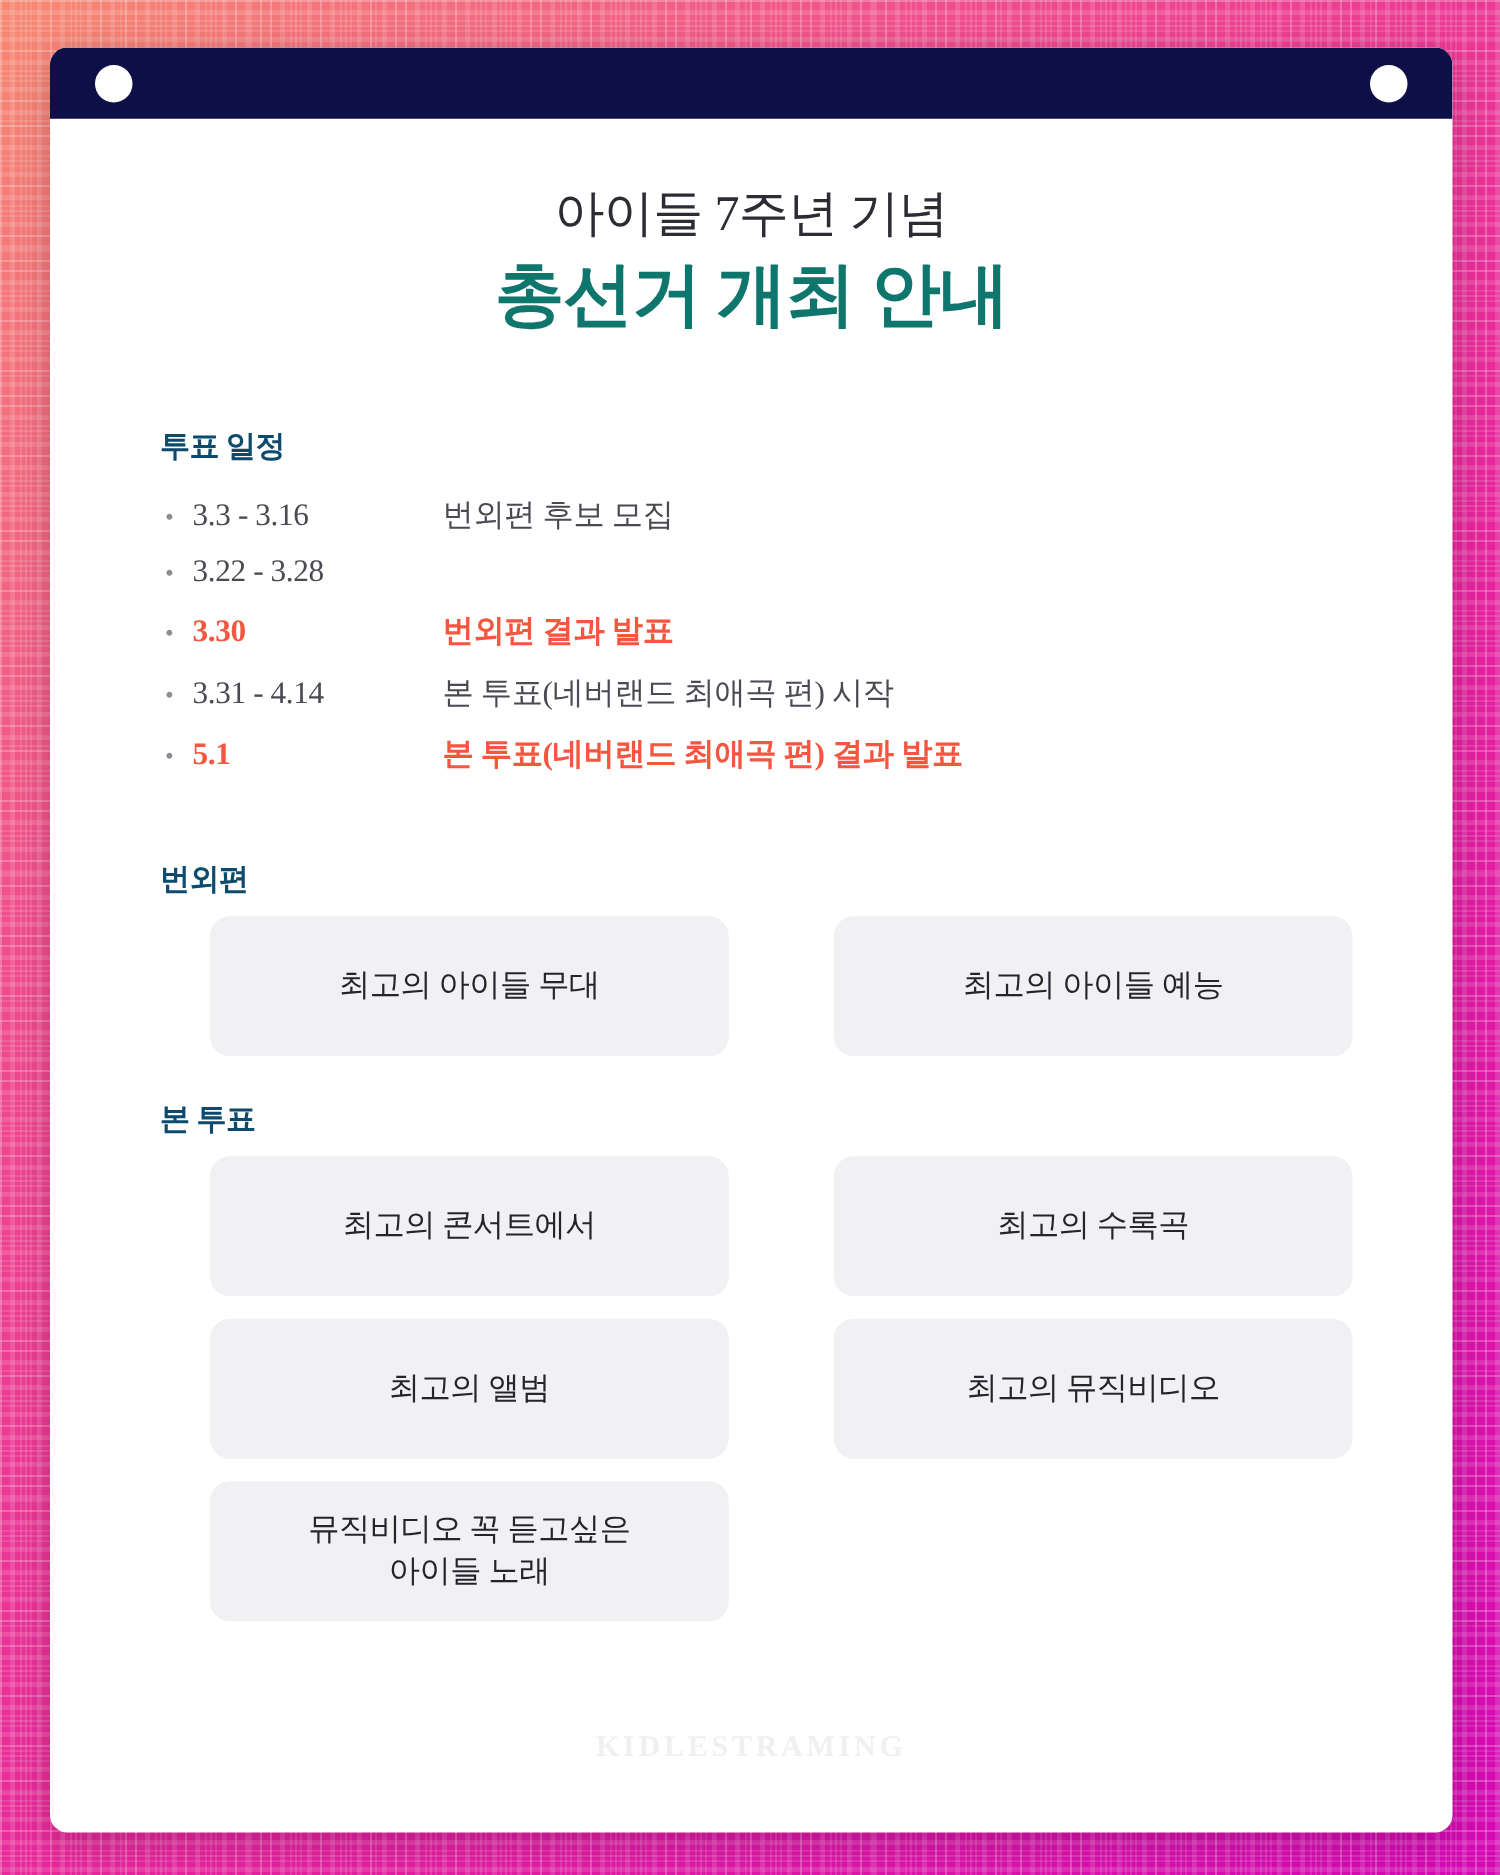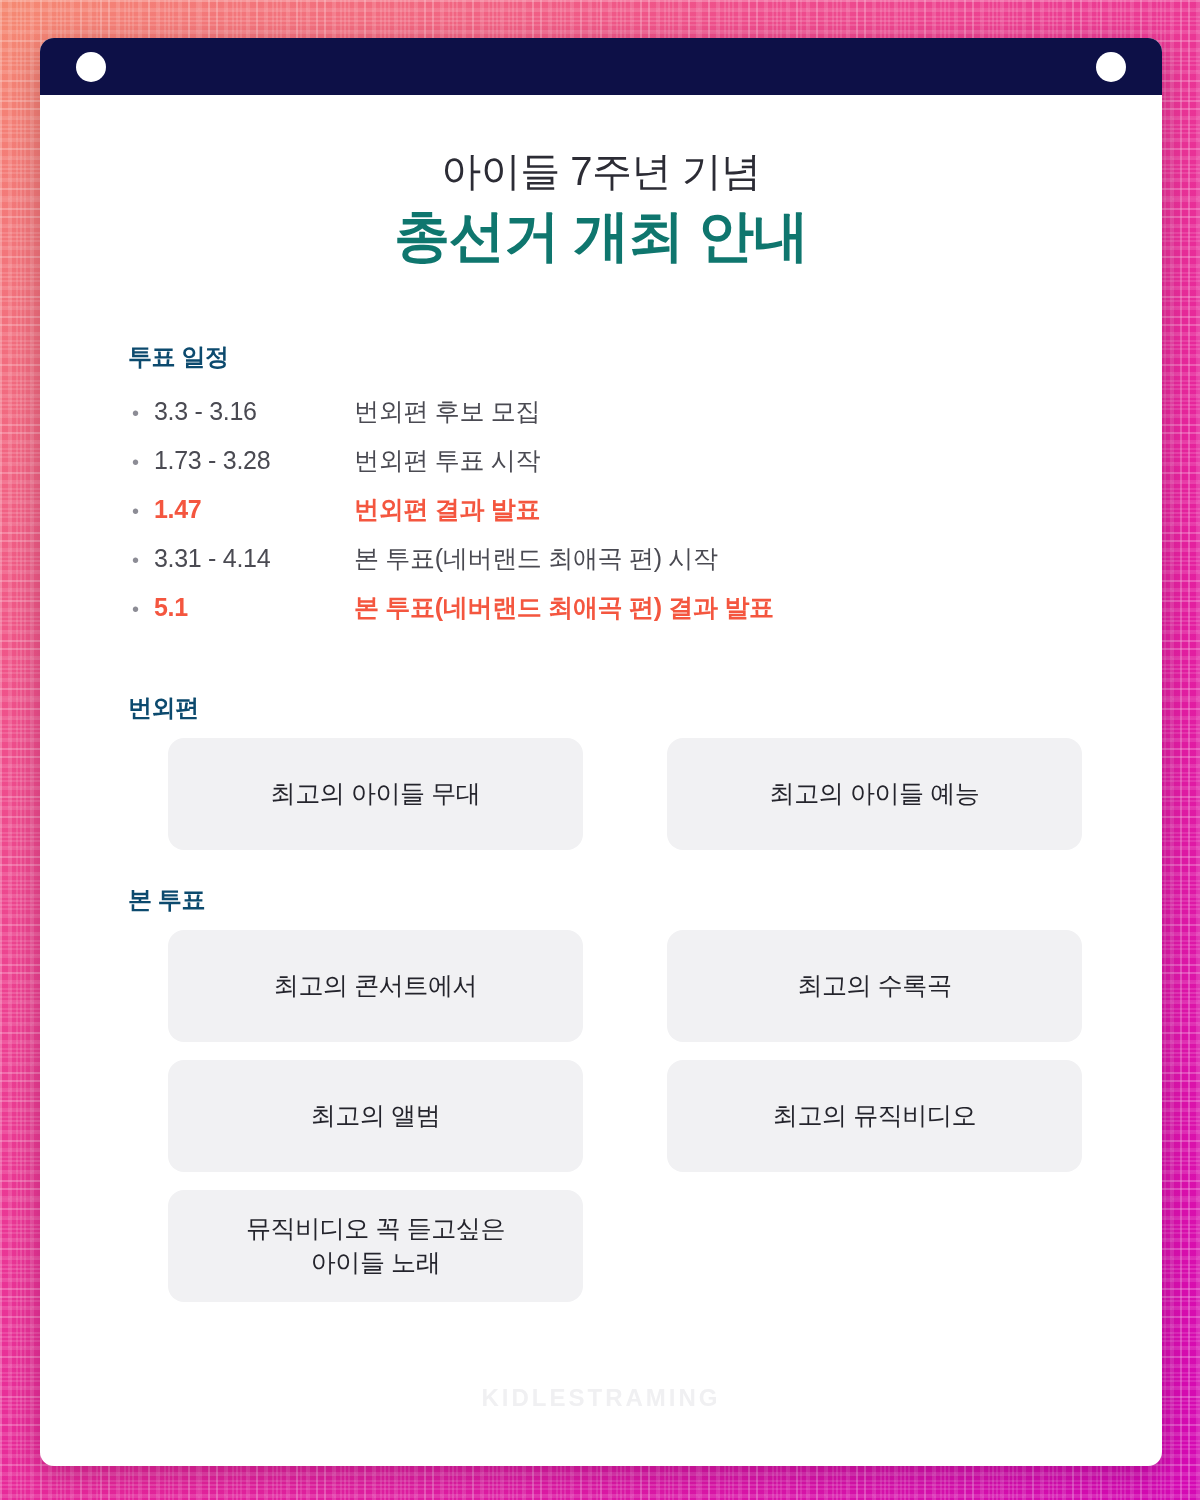--- a/index.html
+++ b/index.html
@@ -77,20 +77,21 @@
     height: 30px;
     border-radius: 50%;
     background: #ffffff;
   }
 
   .card-body {
     padding: 52px 80px 0 80px;
     box-sizing: border-box;
     height: calc(100% - 57px);
     position: relative;
+    font-family: Liberation Serif, serif;
   }
 
   
   .title-block {
     text-align: center;
     margin-bottom: 70px;
   }
   .title-sub {
     font-size: 40px;
     color: #2c2c35;
@@ -212,26 +213,25 @@
       <div>
         <div class="section-head">투표 일정</div>
         <ul class="schedule">
           <li>
             <span class="bullet">•</span>
             <span class="date">3.3 - 3.16</span>
             <span class="desc">번외편 후보 모집</span>
           </li>
           <li>
             <span class="bullet">•</span>
-            <span class="date">1.73 - 3.28</span>
-            <span class="desc">번외편 투표 시작</span>
+            <span class="date">3.22 - 3.28</span>
           </li>
           <li class="highlight">
             <span class="bullet">•</span>
-            <span class="date">1.47</span>
+            <span class="date">3.30</span>
             <span class="desc">번외편 결과 발표</span>
           </li>
           <li>
             <span class="bullet">•</span>
             <span class="date">3.31 - 4.14</span>
             <span class="desc">본 투표(네버랜드 최애곡 편) 시작</span>
           </li>
           <li class="highlight">
             <span class="bullet">•</span>
             <span class="date">5.1</span>

